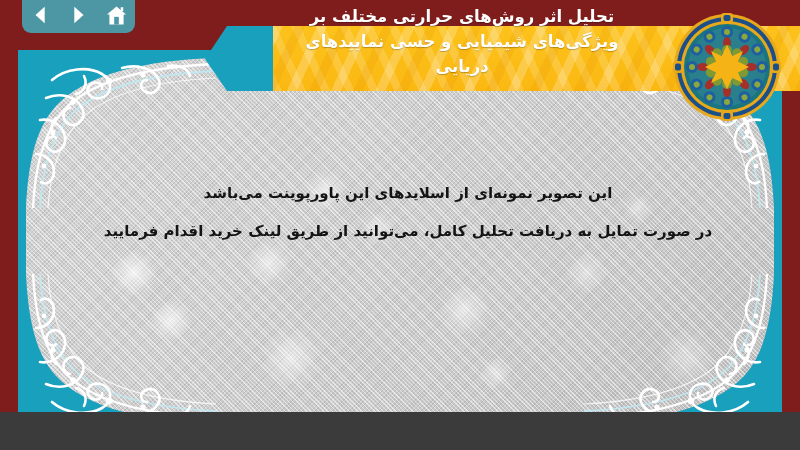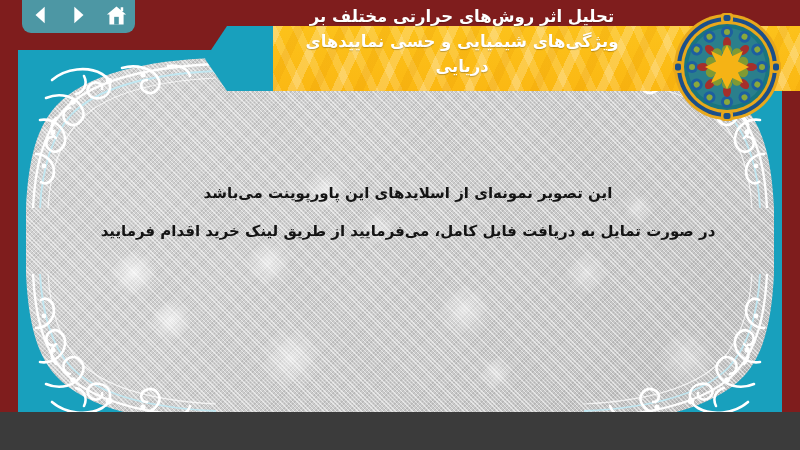--- a/index.html
+++ b/index.html
@@ -387,19 +387,19 @@
             <circle cx="47" cy="44" r="2.8"></circle>
             <circle cx="27" cy="74" r="2.6"></circle>
             <circle cx="18" cy="108" r="2.4"></circle>
             <circle cx="117" cy="17" r="2.6"></circle>
           </g>
         </svg>
       </div>
 
       <div id="body-text">
         <div class="line">این تصویر نمونه‌ای از اسلایدهای این پاورپوینت می‌باشد</div>
-        <div class="line">در صورت تمایل به دریافت فایل کامل، می‌فرمایید از طریق لینک خرید اقدام فرمایید</div>
+        <div class="line">در صورت تمایل به دریافت تحلیل کامل، می‌توانید از طریق لینک خرید اقدام فرمایید</div>
       </div>
 
     </div>
   </div>
 
 </div>
 
 </body></html>

